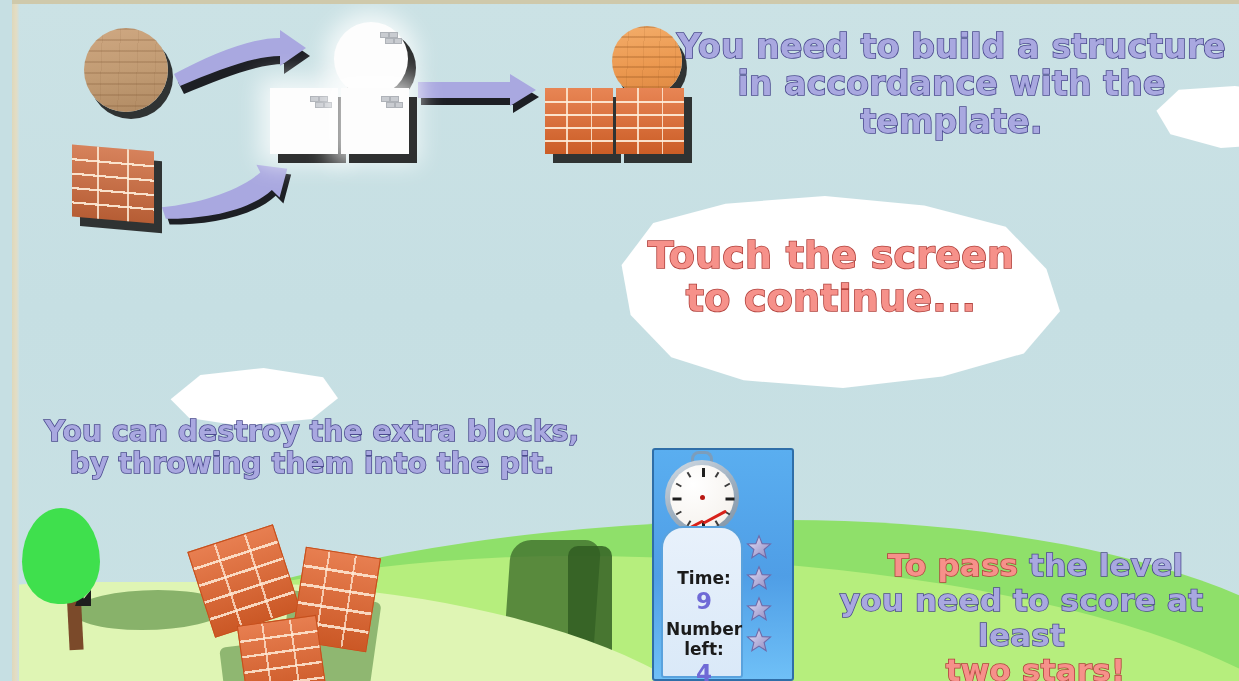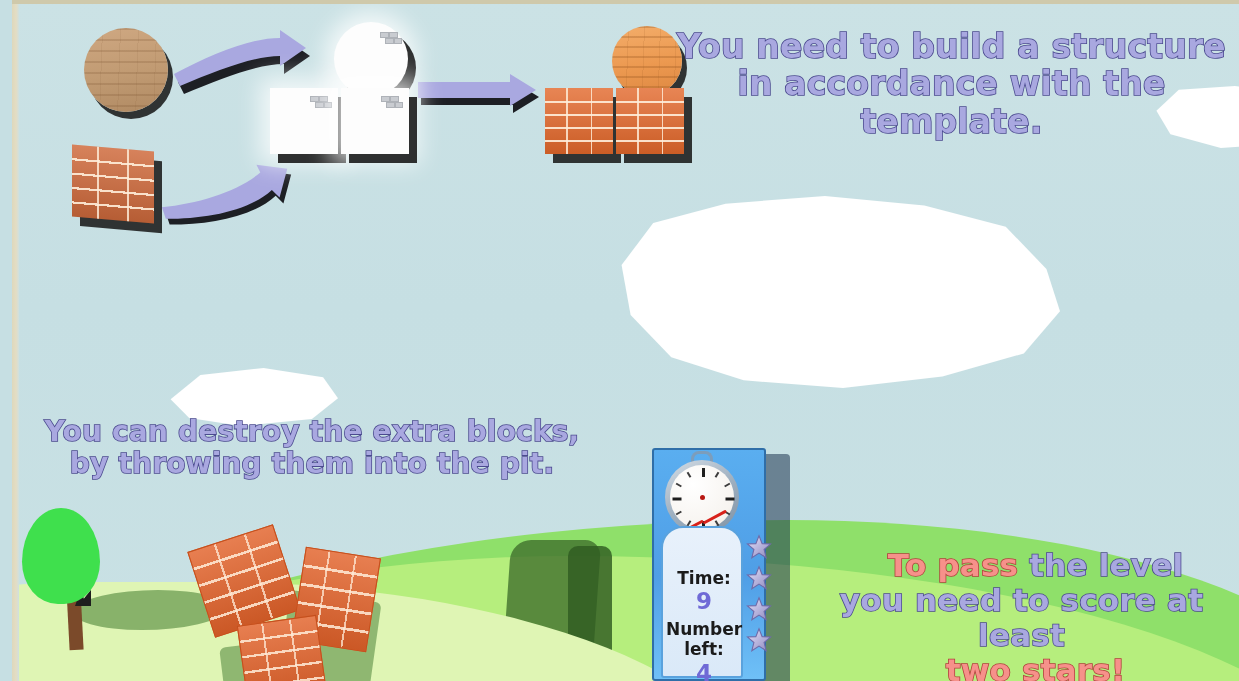--- a/index.html
+++ b/index.html
@@ -233,21 +233,21 @@
   #hud {
     position:absolute; left:640px; top:448px;
     width:132px; height:233px;
     z-index:50;
   }
   .hud-shadow {
     position:absolute; left:6px; top:6px; width:132px; height:233px;
     background:#1d3550; opacity:.55; border-radius:4px;
   }
   .hud-body {
-    position:absolute; left:0; top:0; width:114px; height:233px;
+    position:absolute; left:0; top:0; width:142px; height:233px;
     background:linear-gradient(180deg,#5aaef0 0%,#4f9ee6 55%,#6fc0f7 100%);
     border:2px solid #2f6ea8;
     border-radius:3px;
   }
   .hud-inner {
     position:absolute; left:7px; top:76px; width:82px; height:152px;
     background:linear-gradient(180deg,#e8f1fb 0%,#dae9f8 100%);
     border:2px solid #5aa2dd;
     border-radius:22px 22px 3px 3px;
   }
@@ -392,20 +392,22 @@
   <div class="cloud-poly" style="left:140px;top:368px;width:186px;height:58px;
               clip-path:polygon(10% 54%,26% 12%,60% 0%,92% 16%,100% 52%,86% 88%,48% 100%,20% 86%);"></div>
 
   <div class="cloud-poly" style="left:596px;top:196px;width:452px;height:192px;
               clip-path:polygon(3% 36%,10% 14%,26% 4%,48% 0%,70% 5%,88% 16%,97% 38%,100% 60%,92% 82%,74% 94%,52% 100%,30% 96%,14% 84%,5% 62%);"></div>
 
   <div class="gtext" id="txt-build">You need to build a structure
 in accordance with the
 template.</div>
 
+  <div class="gtext red" id="txt-touch">Touch the screen
+to continue...</div>
 
   <div class="gtext" id="txt-destroy">You can destroy the extra blocks,
 by throwing them into the pit.</div>
 
 
   <div class="gtext" id="txt-pass"><span class="red">To pass</span><span> the level
 you need to score at least
 </span><span class="red">two stars!</span></div>
 
   <div id="hud">

